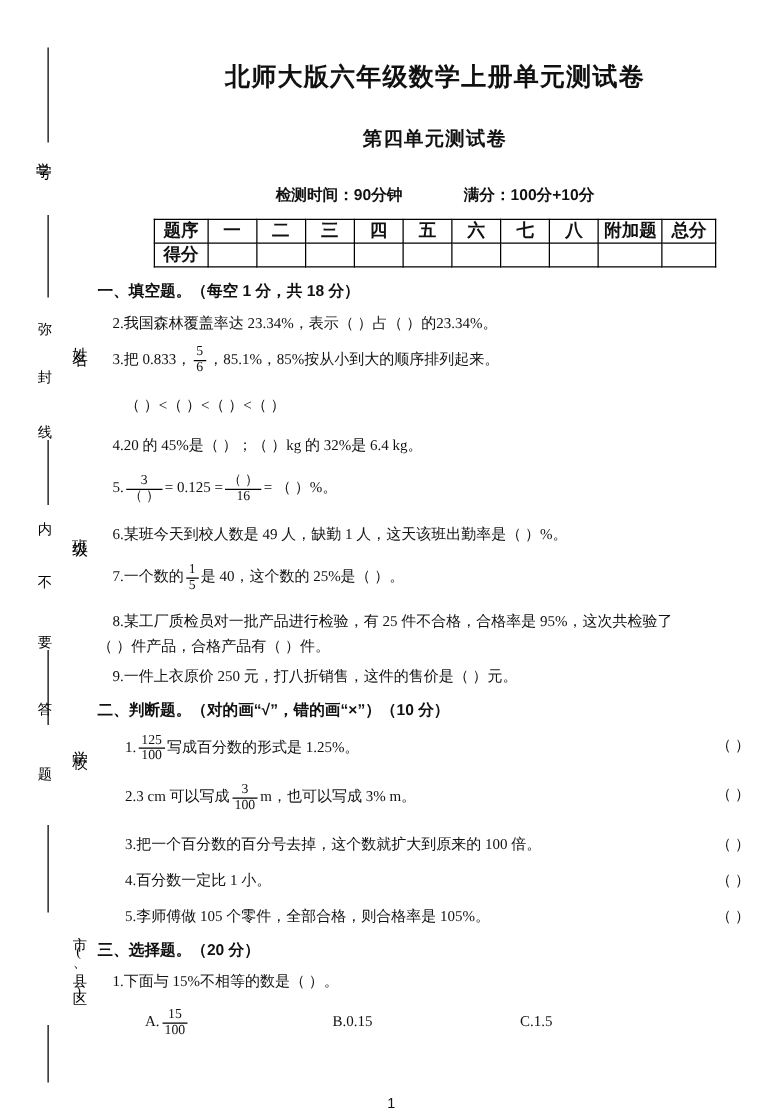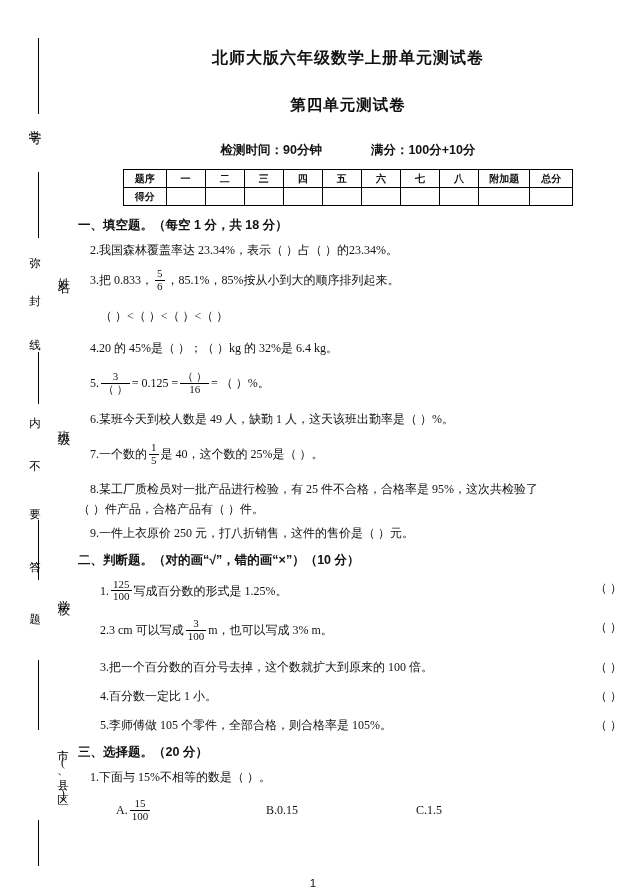--- a/index.html
+++ b/index.html
@@ -28,57 +28,57 @@
     font-family:"Liberation Serif", serif;
     color:#000;
     white-space:nowrap;
   }
   .vtext.small{font-size:11.5px;letter-spacing:2px;}
 
   
   .content{position:absolute;left:70px;top:0;width:556px;height:895px;}
 
   .title{
-    text-align:center;font-size:16px;font-weight:bold;
+    text-align:center;font-size:20px;font-weight:bold;
     margin-top:48px;letter-spacing:1px;
     font-family:"Liberation Sans", sans-serif;
   }
   .subtitle{
     text-align:center;font-size:15.5px;font-weight:bold;
     margin-top:26px;letter-spacing:1px;
     font-family:"Liberation Sans", sans-serif;
   }
   .examline{
     text-align:center;font-size:12.5px;font-weight:bold;
     margin-top:26px;
     font-family:"Liberation Sans", sans-serif;
   }
   .examline .gap{display:inline-block;width:42px;}
 
   table.scores{
     border-collapse:collapse;
     margin:10px auto 0 auto;
     width:450px;
-    font-size:10px;
+    font-size:14px;
     font-family:"Liberation Sans", sans-serif;
     border-radius:13px;
   }
   table.scores td{
     border:1px solid #000;
     height:17px;
     text-align:center;
     vertical-align:middle;
     padding:0;
   }
   table.scores td.lbl{width:46px;font-weight:bold;}
   table.scores td.num{width:42px;font-weight:bold;}
   table.scores td.add{width:56px;font-weight:bold;}
   table.scores td.tot{width:46px;font-weight:bold;}
 
-  .body-area{margin-top:13px;padding-left:8px;padding-right:0;font-size:12px;line-height:1.05;}
+  .body-area{margin-top:13px;padding-left:8px;padding-right:22px;font-size:12px;line-height:1.05;}
 
   .sec{
     font-size:12.5px;font-weight:bold;margin-top:10px;margin-bottom:2px;
     font-family:"Liberation Sans", sans-serif;
   }
   .q{margin:9px 0 0 12px;font-size:12px;line-height:1.5;position:relative;}
   .q.indent{margin-left:22px;}
   .q2{margin:11px 0 0 22px;font-size:12px;line-height:1.5;}
 
   .frac{

